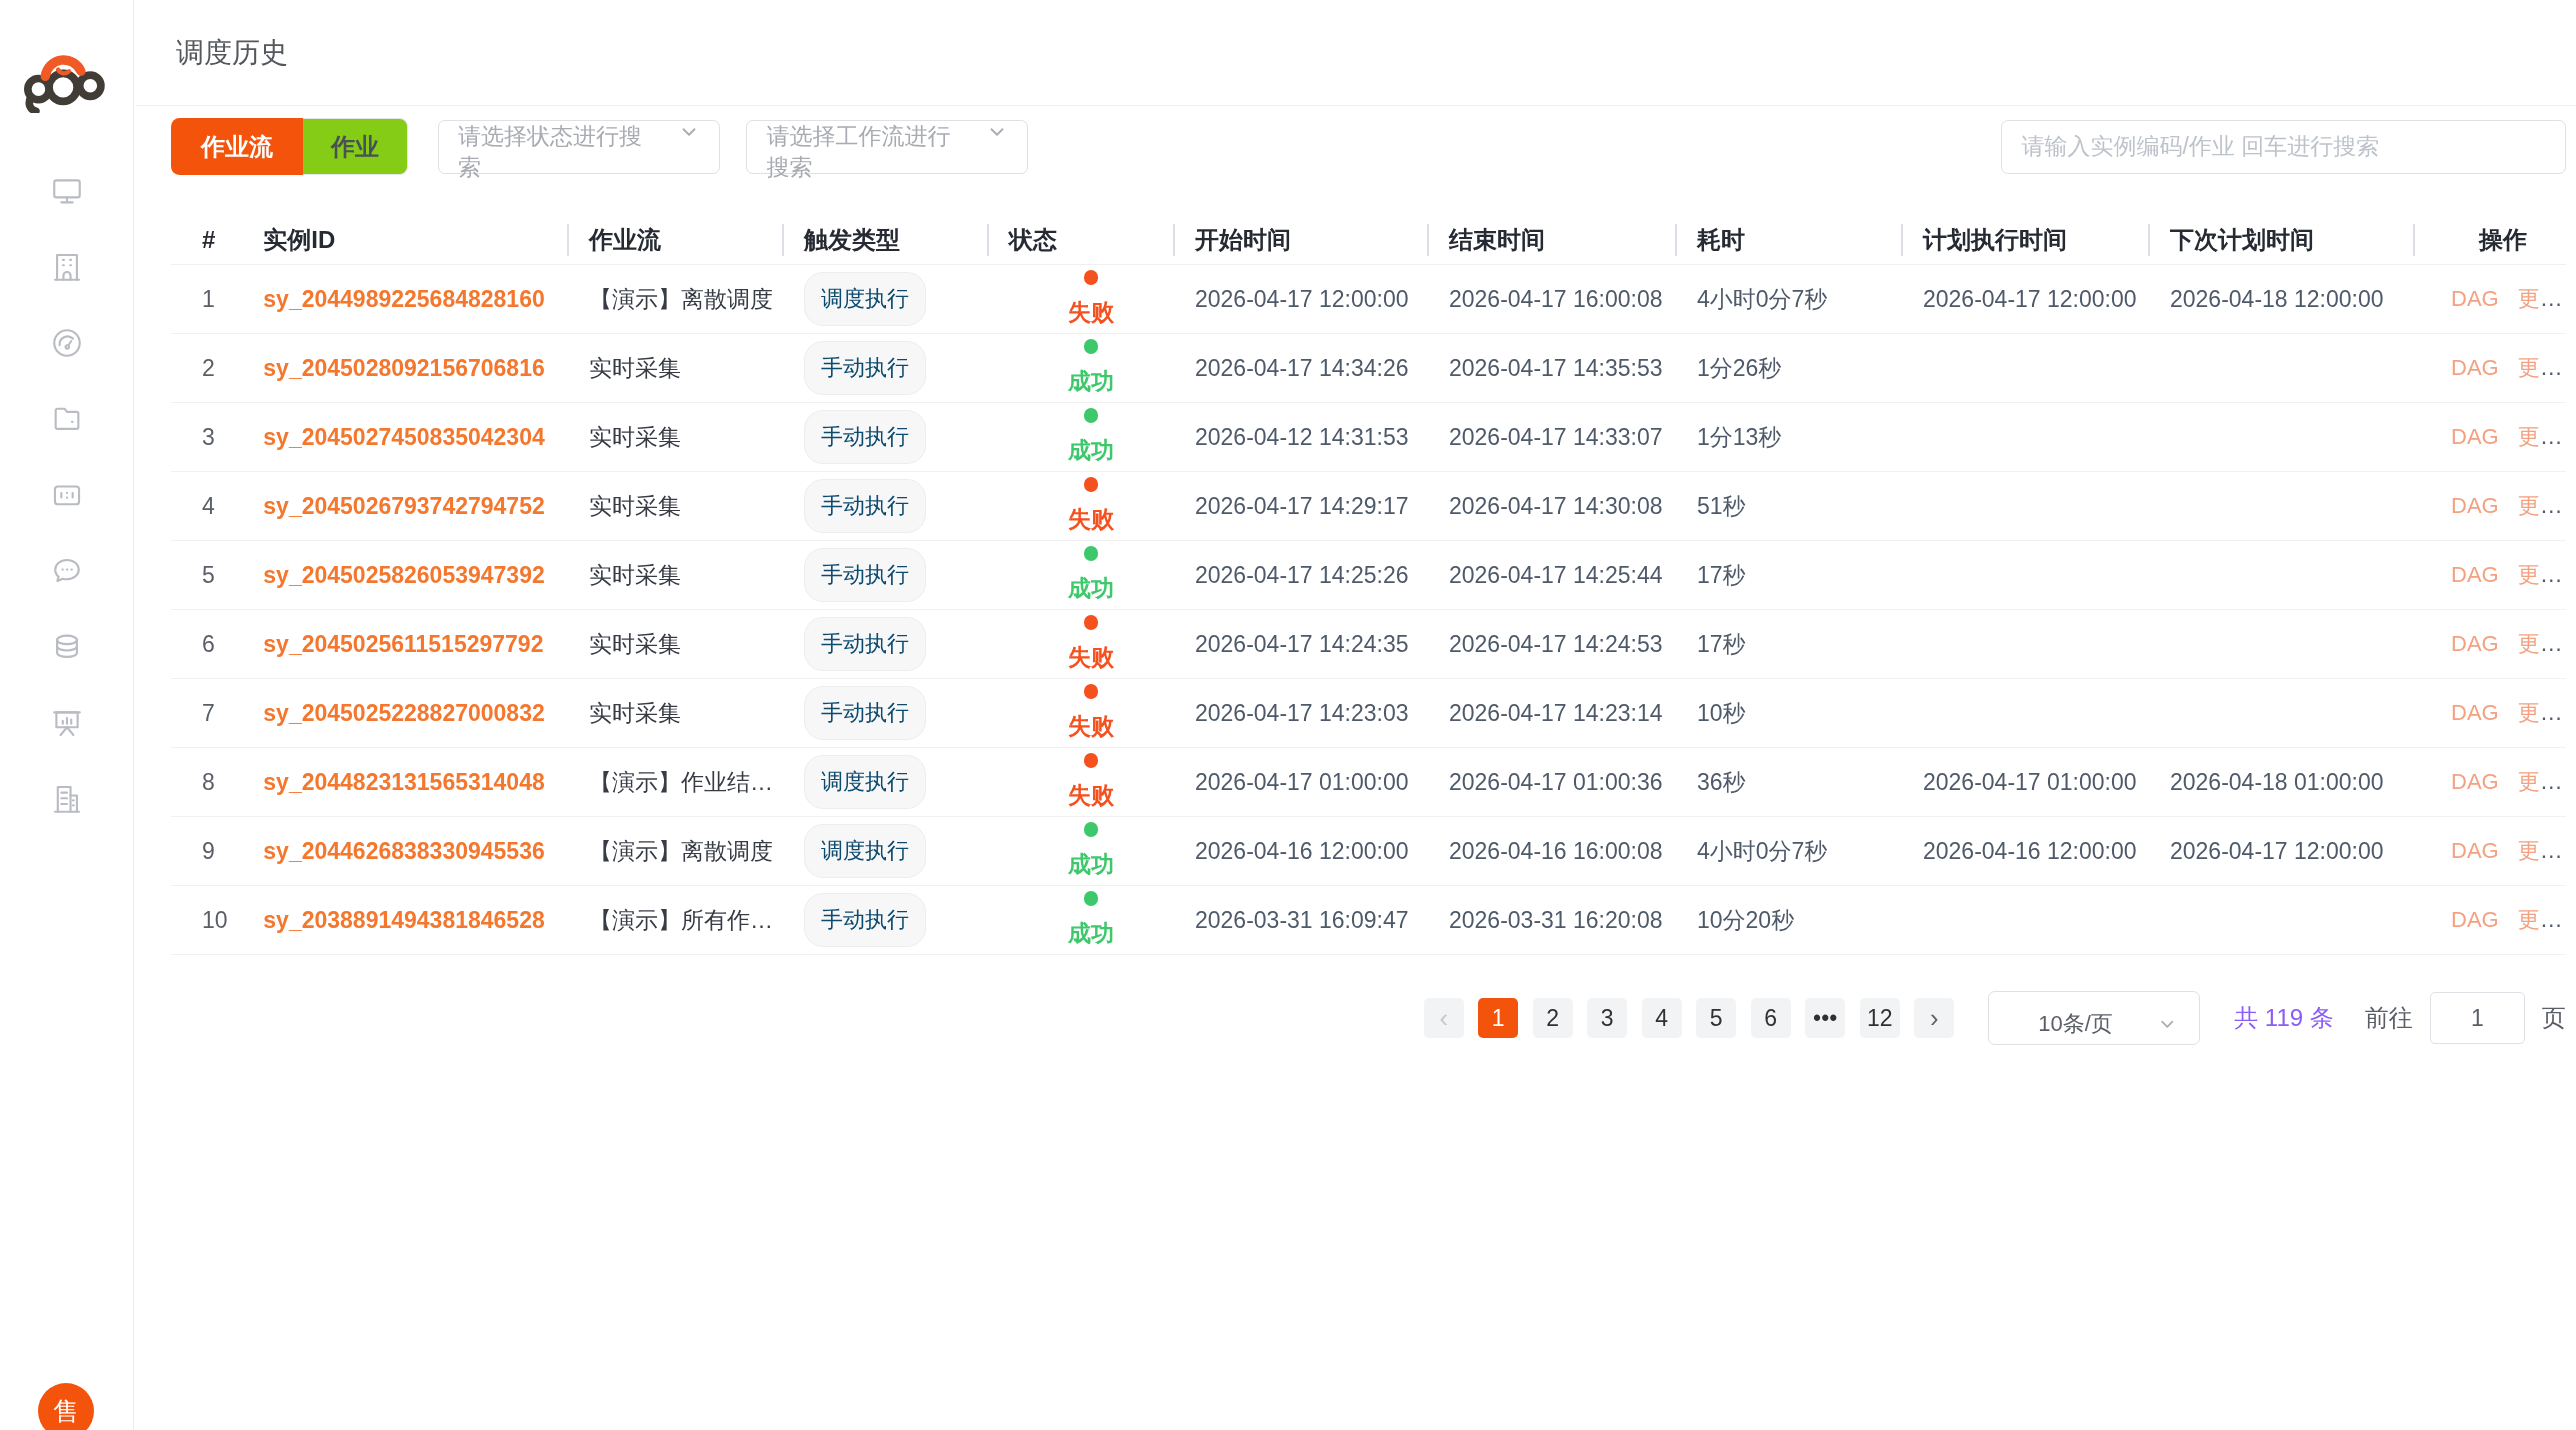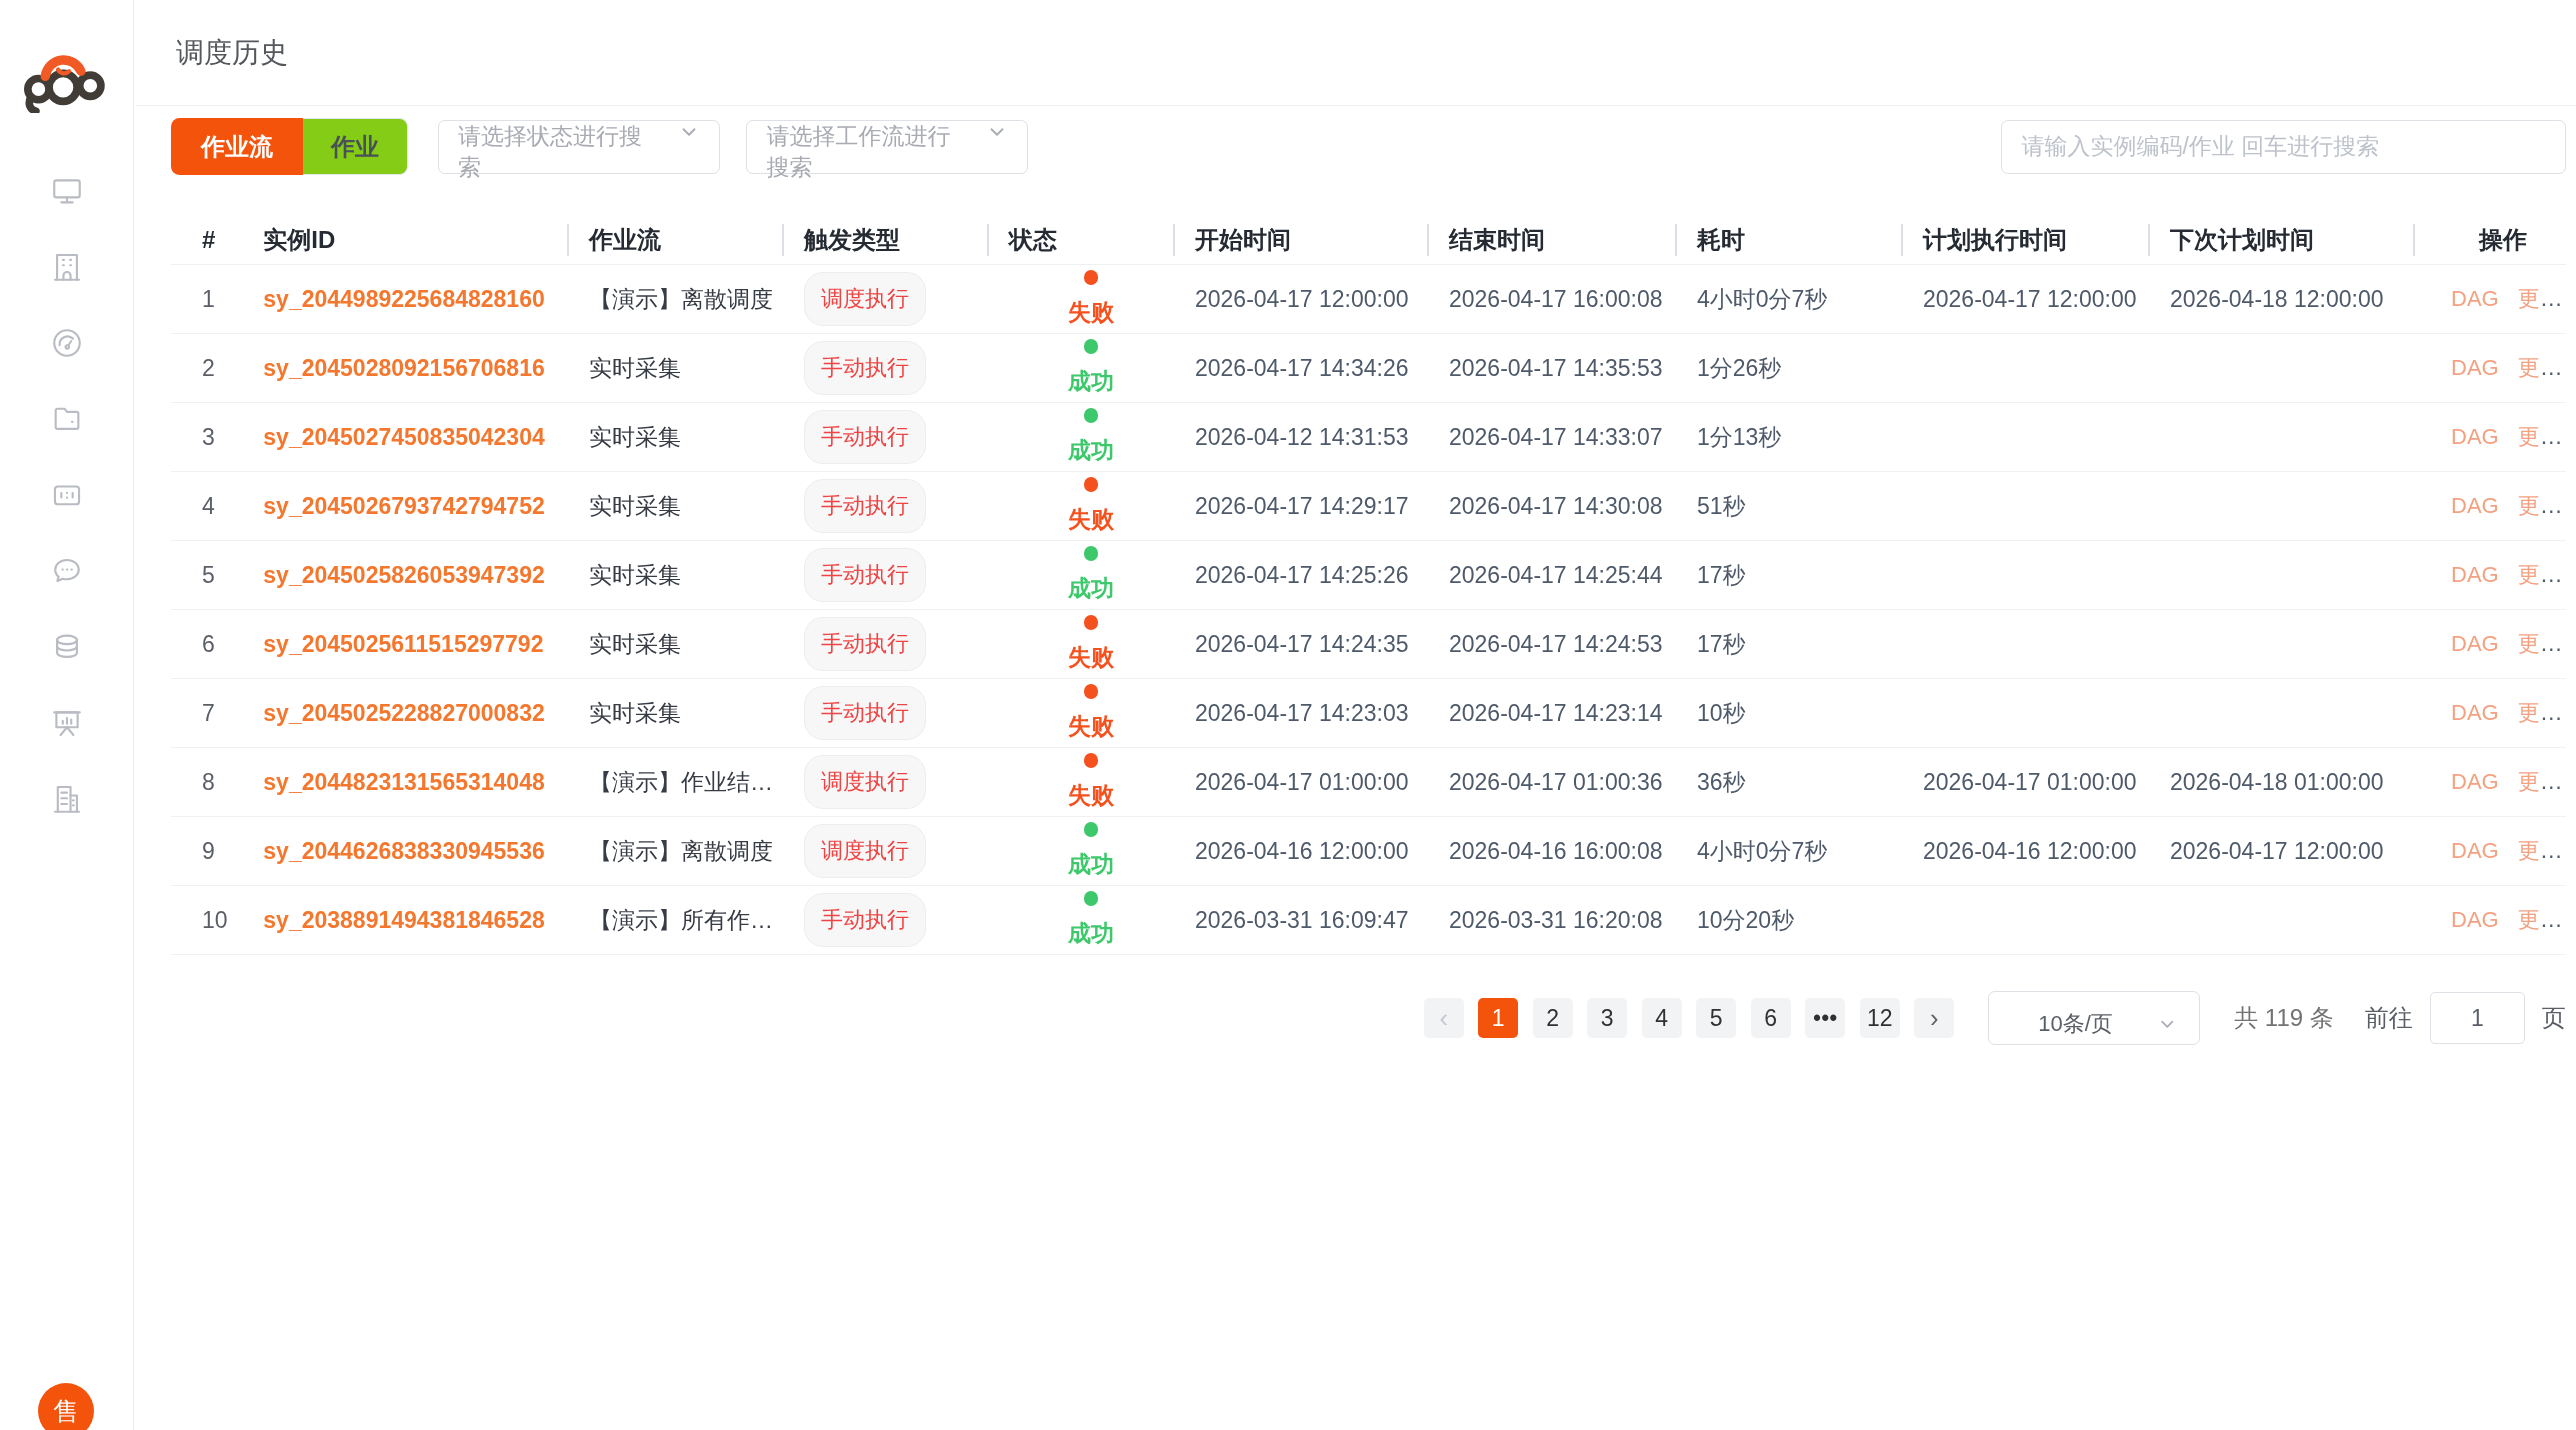--- a/index.html
+++ b/index.html
@@ -65,42 +65,42 @@
   .c6 { width:248px; }
   .c7 { width:226px; }
   .c8 { width:247px; }
   .c9 { width:265px; }
   .c10 { width:153px; padding-left:38px; }
   .th.c10 { padding-left:66px; }
   .row-idx { color:#5A5E66; }
   .id-link { color:#F4772D; font-weight:700; text-decoration:none; cursor:pointer; }
   .flow-name { color:#363B44; }
   .badge { display:inline-block; background:#F7F7F8; border:1.7px solid #EDEDEF;
-           border-radius:19px; padding:11px 16px; font-size:22px; color:#ef4444; }
+           border-radius:19px; padding:11px 16px; font-size:22px; color:#0c4a6e; }
   .status-wrap { display:flex; align-items:center; gap:12px; font-weight:700;flex-direction:column; }
   .dot { width:14.5px; height:14.5px; border-radius:50%; }
   .fail .dot { background:#F4511E; }   .fail .st { color:#F4511E; }
   .success .dot { background:#3DC86B; } .success .st { color:#3DC86B; }
   .op { color:#F3A181; font-size:22px; text-decoration:none; margin-right:19px; cursor:pointer; }
 
   
   .pagination { margin-top:36px; display:flex; align-items:center; justify-content:flex-end; }
   .pg-btn { min-width:40px; height:40px; padding:0 5.1px; border-radius:5.1px; background:#F2F3F5;
             display:flex; align-items:center; justify-content:center; font-size:23px;
             color:#303133; margin-left:14.5px; cursor:pointer; }
   .pg-btn.active { background:#F4530C; color:#fff; }
   .pg-btn.prev { color:#C3C7CE; margin-left:0; font-size:25.6px; }
   .pg-btn.next { color:#5F6368; font-size:25.6px; }
   .pg-size { width:212px; height:54px; margin-left:34px; border:1.7px solid #DDE0E5;
              border-radius:6.8px; display:flex; align-items:center; padding:12px 22px 0 49px;
              font-size:22px; color:#5A5E66; cursor:pointer; }
   .pg-size .ph { flex:1; }
   .pg-size svg { width:20.5px; height:20.5px; stroke:#A8ABB2; fill:none; stroke-width:2;
                  stroke-linecap:round; stroke-linejoin:round; }
-  .pg-total { margin-left:34px; font-size:24px; color:#737373; }
+  .pg-total { margin-left:34px; font-size:24px; color:#8b5cf6; }
   .pg-goto { margin-left:31px; font-size:24px; color:#5A5E66; display:flex; align-items:center; }
   .goto-input { width:95px; height:52px; border:1.7px solid #DDE0E5; border-radius:5.1px;
                 margin:0 17px; text-align:center; font-size:23px; color:#5A5E66; outline:none; }
 </style>
 </head>
 <body>
 
 <div class="sidebar">
   <svg class="logo" viewBox="0 0 100 88">
     <circle cx="17" cy="60" r="12.5" fill="none" stroke="#423C37" stroke-width="9"></circle>

